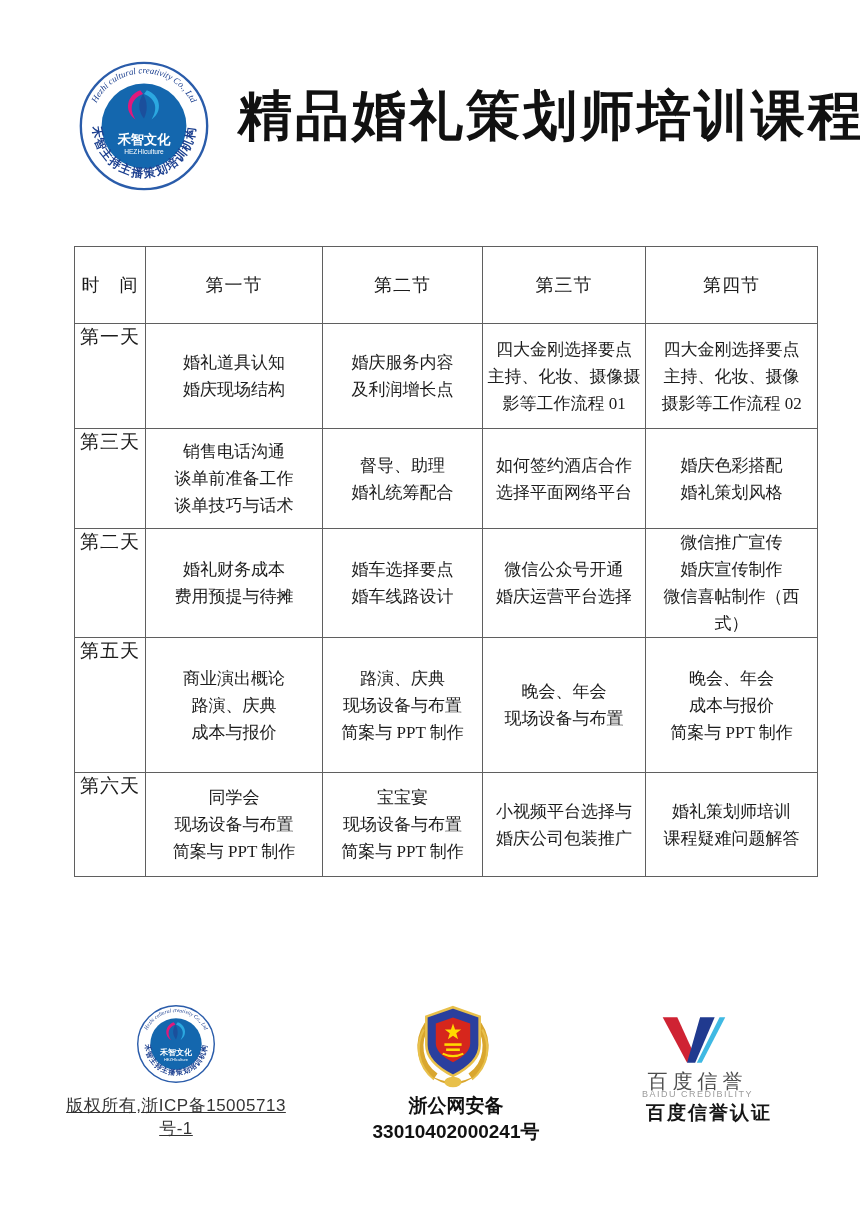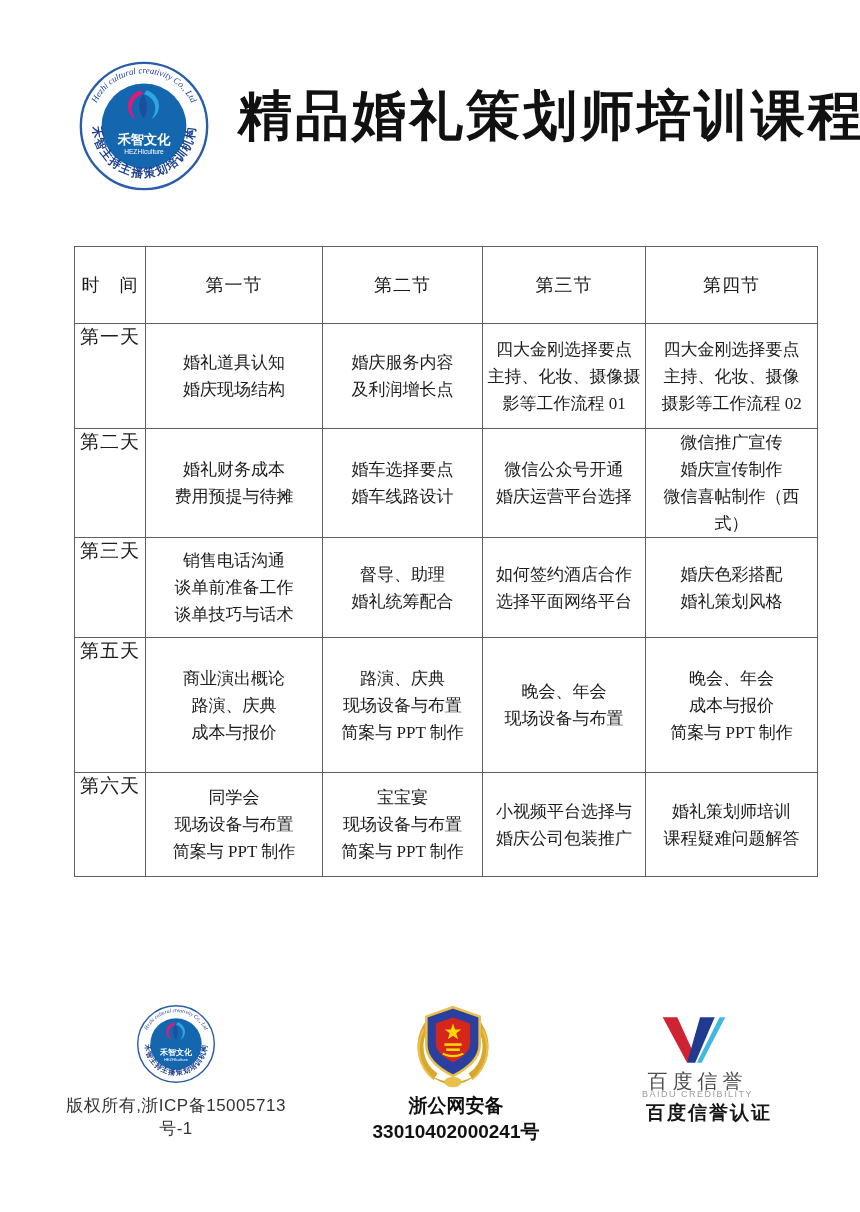--- a/index.html
+++ b/index.html
@@ -32,21 +32,21 @@
   }
   td.day-cell {
     vertical-align:top; padding-top:21px; font-size:19px; letter-spacing:1px;
   }
   td.course-cell { vertical-align:middle; font-size:17px; }
   td.course-cell .line { line-height:27px; }
   
   .f-icp {
     position:absolute; left:56px; top:1094px; width:240px; text-align:center;
     font-family:"Liberation Sans","DejaVu Sans",sans-serif;
-    font-size:17px; color:#333; letter-spacing:0.5px;
+    font-size:17px; color:#333; letter-spacing:0.5px;text-decoration:underline;
   }
   .f-badge { position:absolute; left:410px; top:1000px; width:86px; height:90px; }
   .f-police {
     position:absolute; left:336px; top:1093px; width:240px; text-align:center;
     font-family:"Liberation Sans","DejaVu Sans",sans-serif;
     font-size:19px; font-weight:bold; color:#111;
   }
   .f-baidu-logo { position:absolute; left:656px; top:1014px; width:80px; height:52px; }
   .f-baidu-cn {
     position:absolute; left:620px; top:1068px; width:155px; text-align:center;
@@ -124,57 +124,57 @@
             <div class="line">主持、化妆、摄像摄</div>
             <div class="line">影等工作流程 01</div>
           </td>
           <td class="course-cell">
             <div class="line">四大金刚选择要点</div>
             <div class="line">主持、化妆、摄像</div>
             <div class="line">摄影等工作流程 02</div>
           </td>
         </tr>
         <tr style="height: 100px;">
+          <td class="day-cell">第三天</td>
+          <td class="course-cell">
+            <div class="line">销售电话沟通</div>
+            <div class="line">谈单前准备工作</div>
+            <div class="line">谈单技巧与话术</div>
+          </td>
+          <td class="course-cell">
+            <div class="line">督导、助理</div>
+            <div class="line">婚礼统筹配合</div>
+          </td>
+          <td class="course-cell">
+            <div class="line">如何签约酒店合作</div>
+            <div class="line">选择平面网络平台</div>
+          </td>
+          <td class="course-cell">
+            <div class="line">婚庆色彩搭配</div>
+            <div class="line">婚礼策划风格</div>
+          </td>
+        </tr>
+        <tr style="height: 100px;">
           <td class="day-cell">第二天</td>
           <td class="course-cell">
             <div class="line">婚礼财务成本</div>
             <div class="line">费用预提与待摊</div>
           </td>
           <td class="course-cell">
             <div class="line">婚车选择要点</div>
             <div class="line">婚车线路设计</div>
           </td>
           <td class="course-cell">
             <div class="line">微信公众号开通</div>
             <div class="line">婚庆运营平台选择</div>
           </td>
           <td class="course-cell">
             <div class="line">微信推广宣传</div>
             <div class="line">婚庆宣传制作</div>
             <div class="line">微信喜帖制作（西式）</div>
-          </td>
-        </tr>
-        <tr style="height: 100px;">
-          <td class="day-cell">第三天</td>
-          <td class="course-cell">
-            <div class="line">销售电话沟通</div>
-            <div class="line">谈单前准备工作</div>
-            <div class="line">谈单技巧与话术</div>
-          </td>
-          <td class="course-cell">
-            <div class="line">督导、助理</div>
-            <div class="line">婚礼统筹配合</div>
-          </td>
-          <td class="course-cell">
-            <div class="line">如何签约酒店合作</div>
-            <div class="line">选择平面网络平台</div>
-          </td>
-          <td class="course-cell">
-            <div class="line">婚庆色彩搭配</div>
-            <div class="line">婚礼策划风格</div>
           </td>
         </tr>
         <tr style="height: 135px;">
           <td class="day-cell">第五天</td>
           <td class="course-cell">
             <div class="line">商业演出概论</div>
             <div class="line">路演、庆典</div>
             <div class="line">成本与报价</div>
           </td>
           <td class="course-cell">

